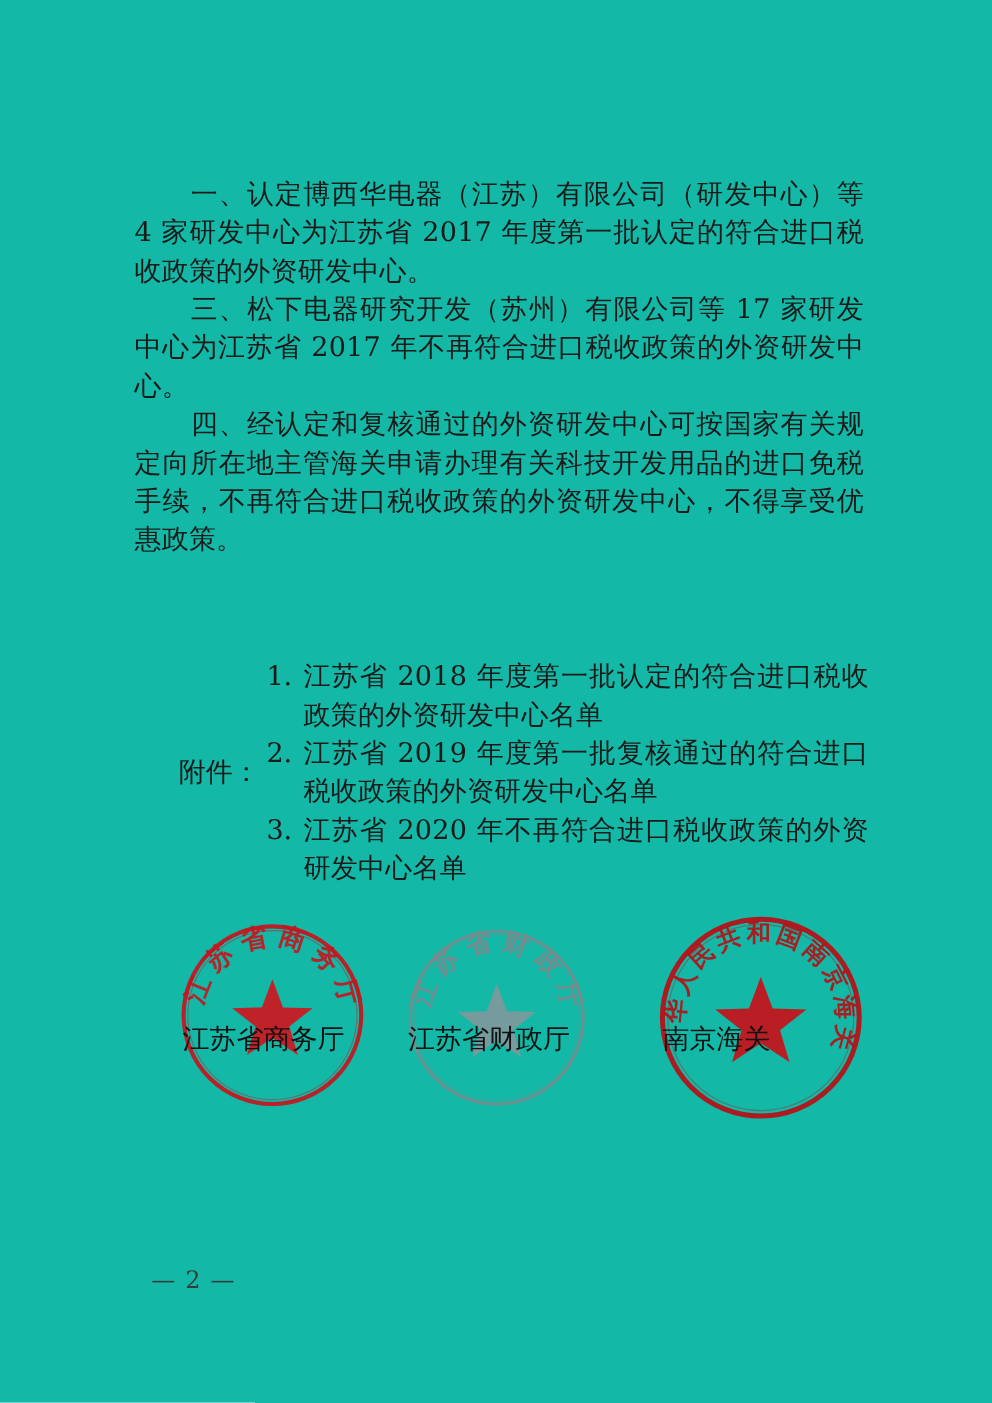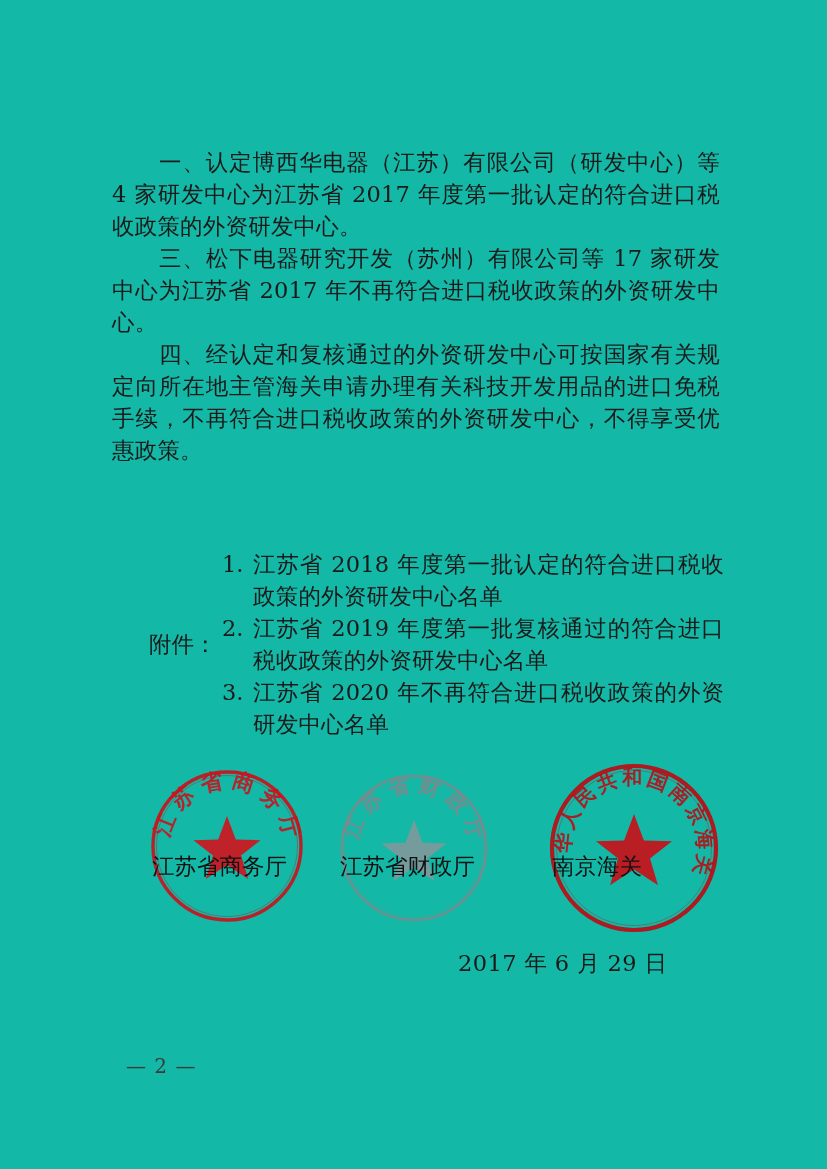--- a/index.html
+++ b/index.html
@@ -201,17 +201,16 @@
         <polygon points="88,54 97.9,80.5 126,81.3 104,98.5 112,125.3 88,109.4 64,125.3 72,98.5 50,81.3 78.1,80.5" fill="#C2141C" opacity="0.94"></polygon>
         <text font-family="'DejaVu Serif','Liberation Serif',serif" font-size="20" font-weight="bold" fill="#B51118" opacity="0.92" letter-spacing="3.5">
           <textPath href="#rimpath3" startOffset="25%" text-anchor="middle">中华人民共和国南京海关</textPath>
         </text>
       </svg>
     </div>
     <div class="seal-caption" style="left:552px; top:96px;">南京海关</div>
 
   </div>
 
-  <div class="date-line">2017 年 6 月 29 日</div>
 
   <div class="page-number">— 2 —</div>
 
 </div>
 
 </body></html>

